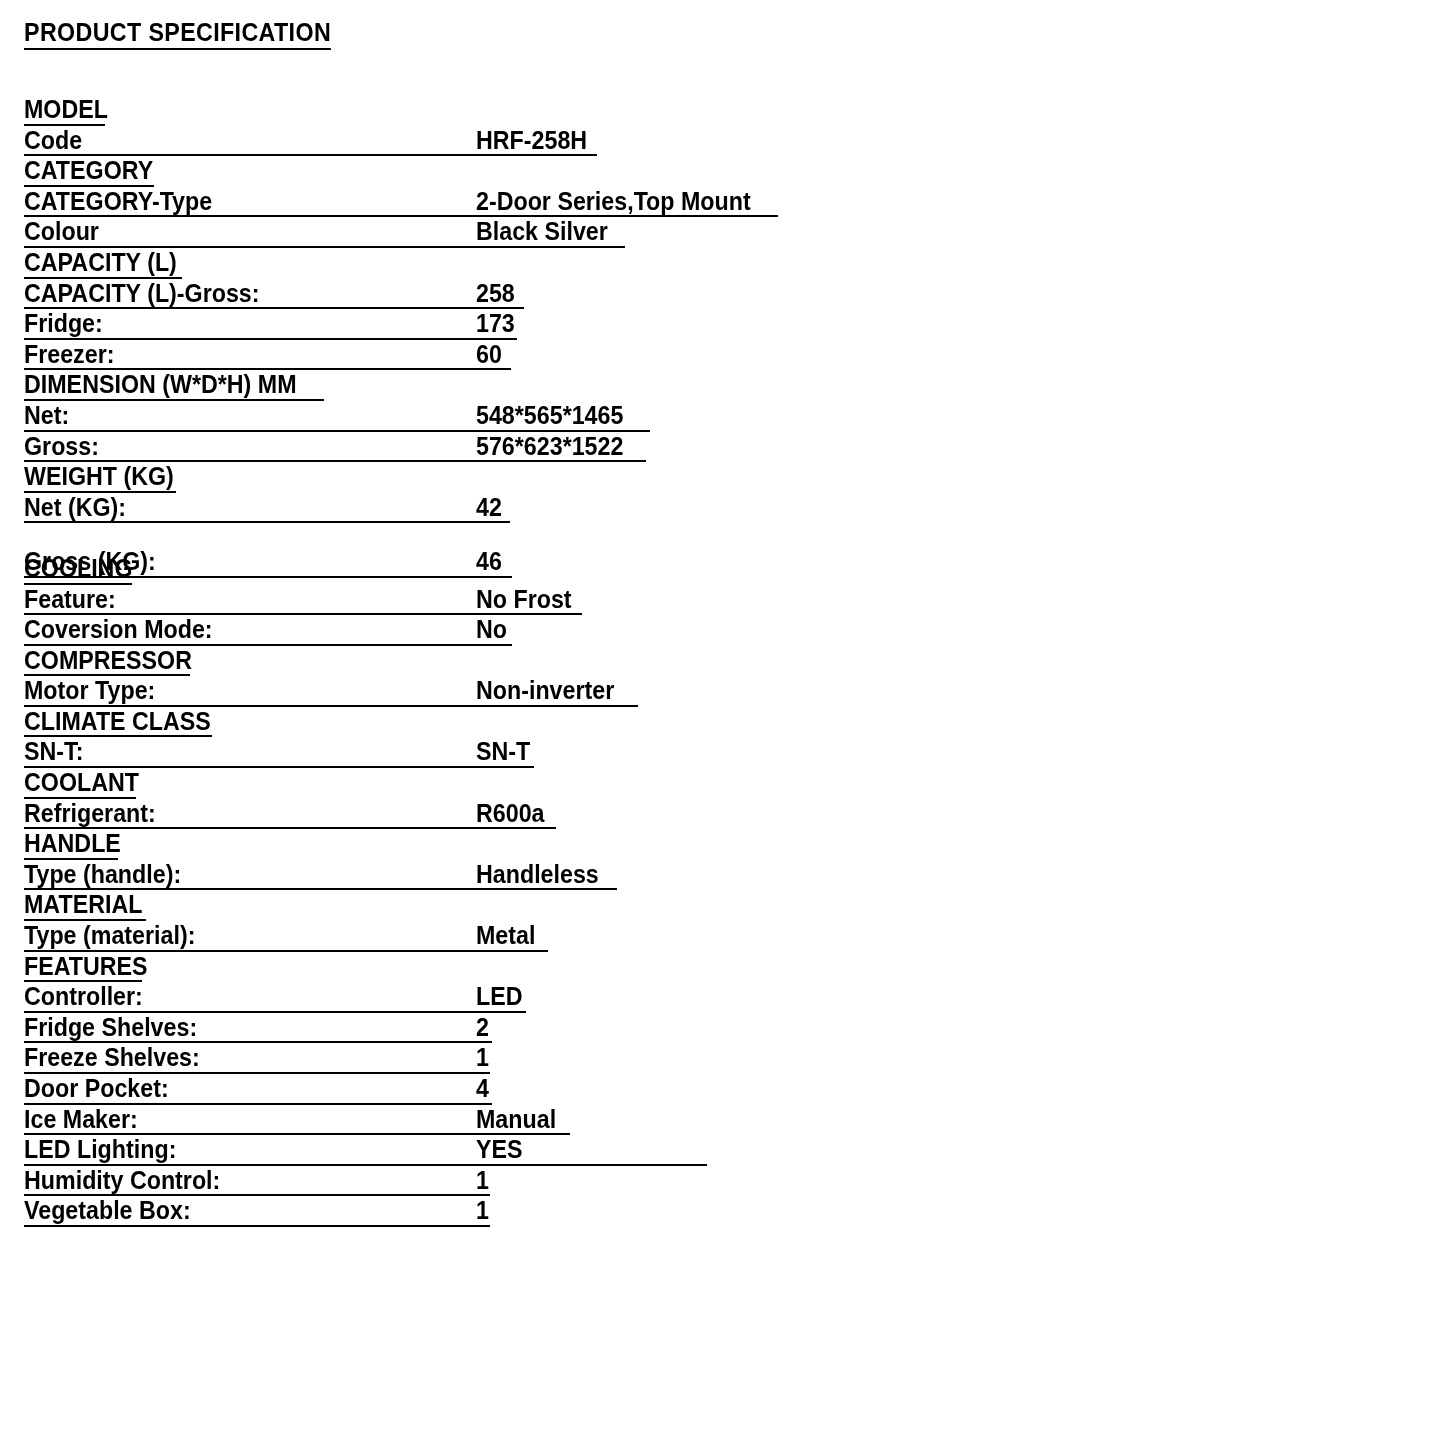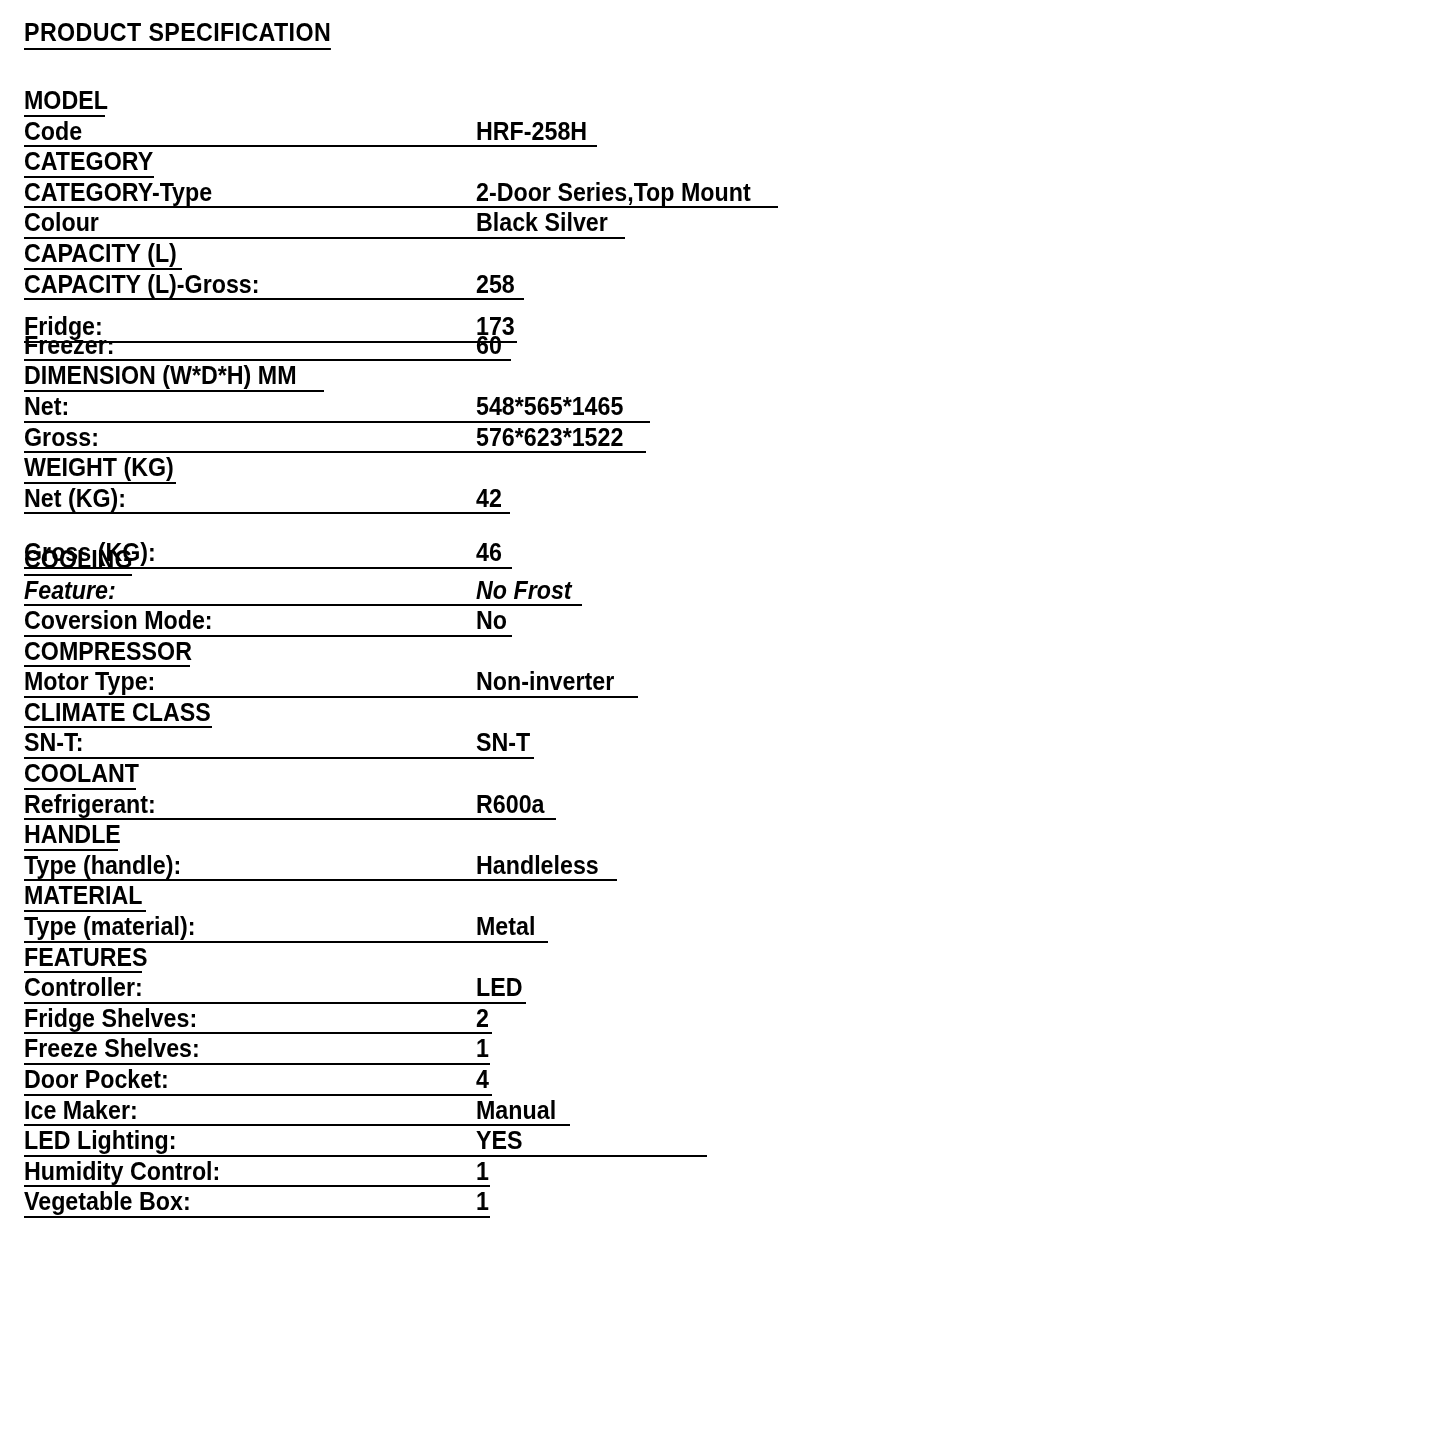--- a/index.html
+++ b/index.html
@@ -40,21 +40,21 @@
     padding-bottom: 1px;
     display: inline-block;
     transform: scaleX(0.93);
     transform-origin: left top;
   }
 
   
   #rows {
     position: absolute;
     left: 0;
-    top: 86px;
+    top: 95px;
     width: 1440px;
   }
 
   .row {
     position: relative;
     height: 30.6px;
     line-height: 30.6px;
     white-space: nowrap;
   }
 
@@ -128,21 +128,21 @@
           <span class="label">CAPACITY (L)</span>
         </div>
       </div>
       <div class="row">
         <div class="run" style="width: 500px;">
           <span class="label">CAPACITY (L)-Gross:</span>
           <span class="value">258</span>
         </div>
       </div>
       <div class="row">
-        <div class="run" style="width: 493px; margin-top: 12px;">
+        <div class="run" style="width: 493px;">
           <span class="label">Fridge:</span>
           <span class="value">173</span>
         </div>
       </div>
       <div class="row">
         <div class="run" style="width: 487px;">
           <span class="label">Freezer:</span>
           <span class="value">60</span>
         </div>
       </div>
@@ -179,21 +179,21 @@
           <span class="label">Gross (KG):</span>
           <span class="value">46</span>
         </div>
       </div>
       <div class="row section">
         <div class="run" style="width: 108px;">
           <span class="label">COOLING</span>
         </div>
       </div>
       <div class="row">
-        <div class="run" style="width: 558px; font-style: italic;">
+        <div class="run" style="width: 558px;">
           <span class="label">Feature:</span>
           <span class="value">No Frost</span>
         </div>
       </div>
       <div class="row">
         <div class="run" style="width: 488px;">
           <span class="label">Coversion Mode:</span>
           <span class="value">No</span>
         </div>
       </div>

